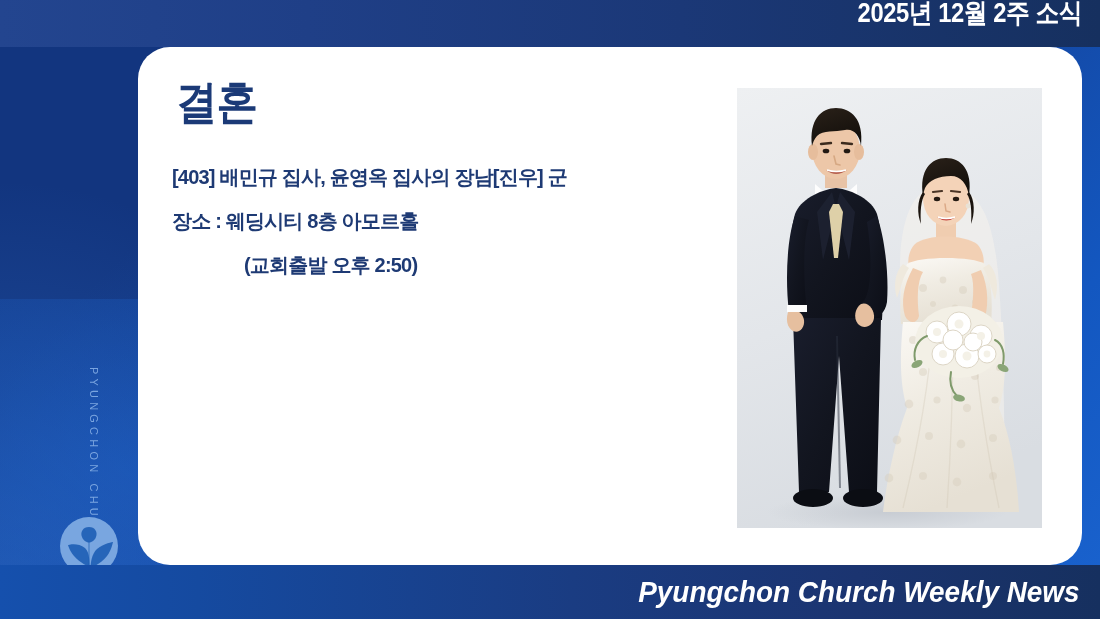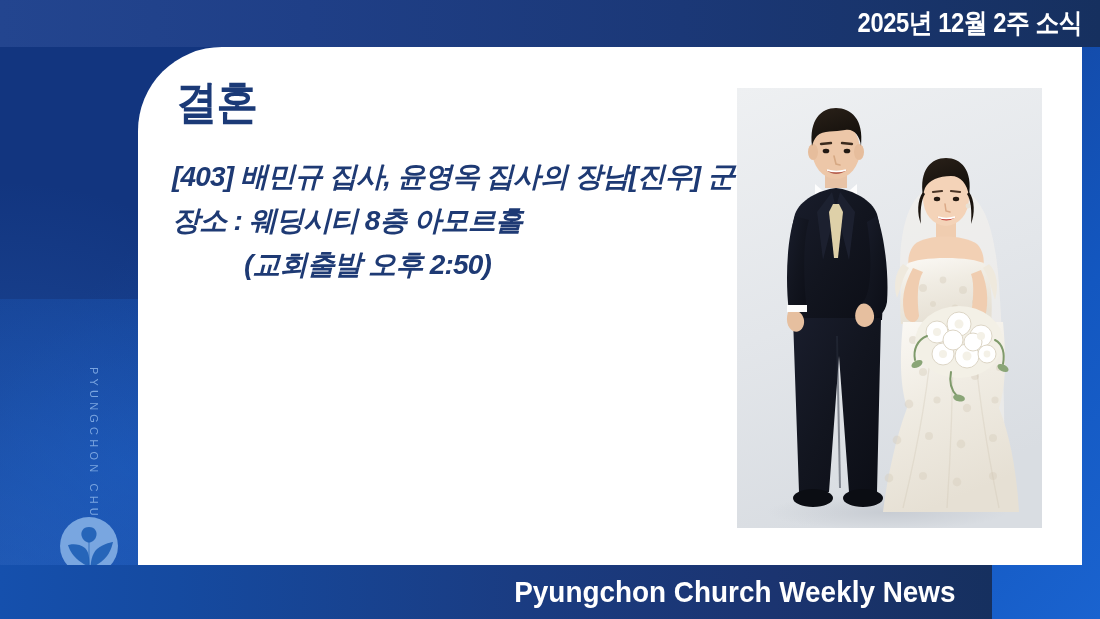--- a/index.html
+++ b/index.html
@@ -42,49 +42,50 @@
 
   
   .header-bar {
     position: absolute;
     left: 0;
     top: 0;
     width: 1100px;
     height: 47px;
     background: linear-gradient(90deg, #23458f 0%, #1f3f87 28%, #1b3877 62%, #16305f 100%);
     display: flex;
-    align-items: center;
+    align-items: flex-start;
     justify-content: flex-end;
     box-sizing: border-box;
     padding-right: 18px;
   }
   .header-date {
     color: #ffffff;
     font-size: 27px;
     font-weight: bold;
     letter-spacing: -0.5px;
     transform: scaleX(0.88);
     transform-origin: right center;
     white-space: nowrap;
     line-height: 1;
   }
 
   
   .footer-bar {
     position: absolute;
     left: 0;
     bottom: 0;
-    width: 992px;
+    width: 1100px;
     height: 54px;
     background: linear-gradient(90deg, #1550ad 0%, #154aa0 18%, #1a3c82 52%, #1b3470 78%, #16305f 100%);
     display: flex;
     align-items: center;
     justify-content: flex-end;
     box-sizing: border-box;
-    padding-right: 36px;
+    padding-right: 20px;
+    font-style: italic;
   }
   .footer-title {
     color: #ffffff;
     font-size: 30px;
     font-weight: bold;
     letter-spacing: 0px;
     transform: scaleX(0.93);
     transform-origin: right center;
     white-space: nowrap;
     line-height: 1;
@@ -122,20 +123,21 @@
   
   .card {
     position: absolute;
     left: 138px;
     top: 47px;
     width: 944px;
     height: 518px;
     background: #ffffff;
     border-top-left-radius: 84px;
     box-sizing: border-box;
+    border-radius: 32px;
   }
 
   .card-title {
     position: absolute;
     left: 38px;
     top: 32px;
     color: #1b3a77;
     font-size: 46px;
     font-weight: bold;
     letter-spacing: -1px;
@@ -145,26 +147,25 @@
   }
 
   .body-block {
     position: absolute;
     left: 34px;
     top: 108px;
     width: 580px;
   }
   .body-line {
     color: #1e3a74;
-    font-size: 28px;
+    font-size: 20px;
     font-weight: bold;
     line-height: 44px;
     letter-spacing: -0.8px;
     white-space: nowrap;
-    font-style: italic;
   }
   .body-line.indent {
     padding-left: 72px;
   }
 
   
   .photo {
     position: absolute;
     left: 599px;   
     top: 41px;     

